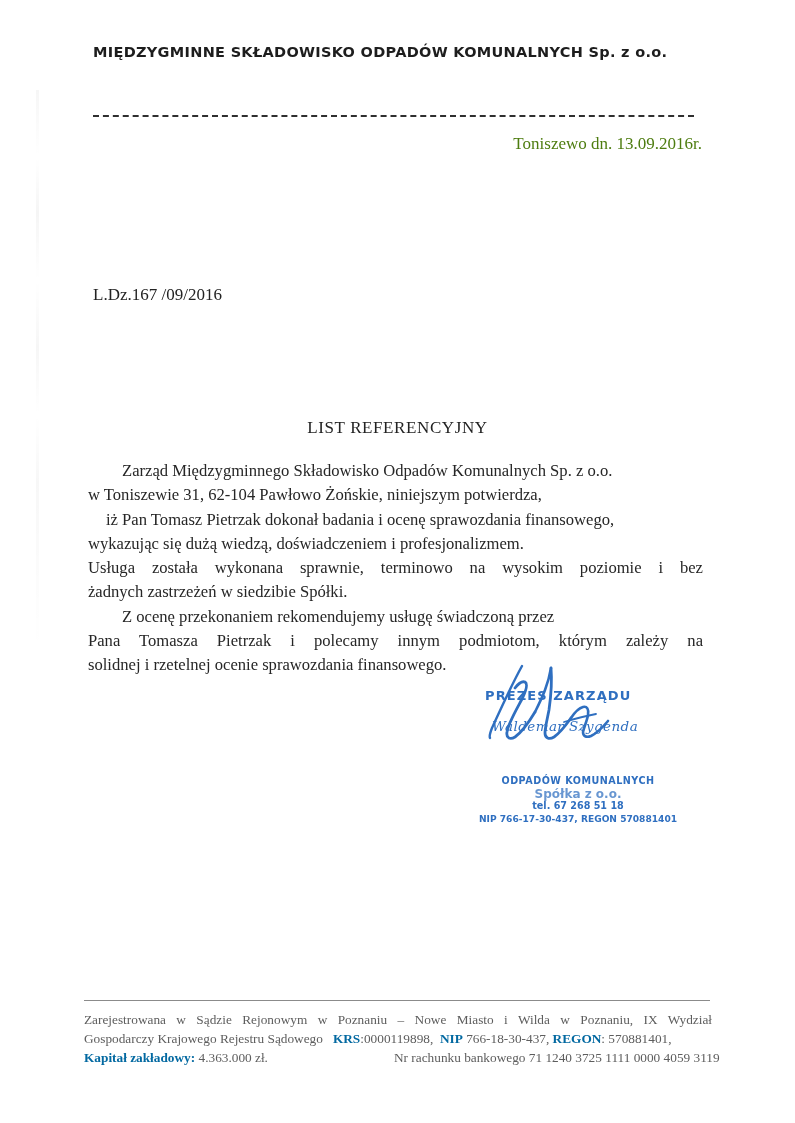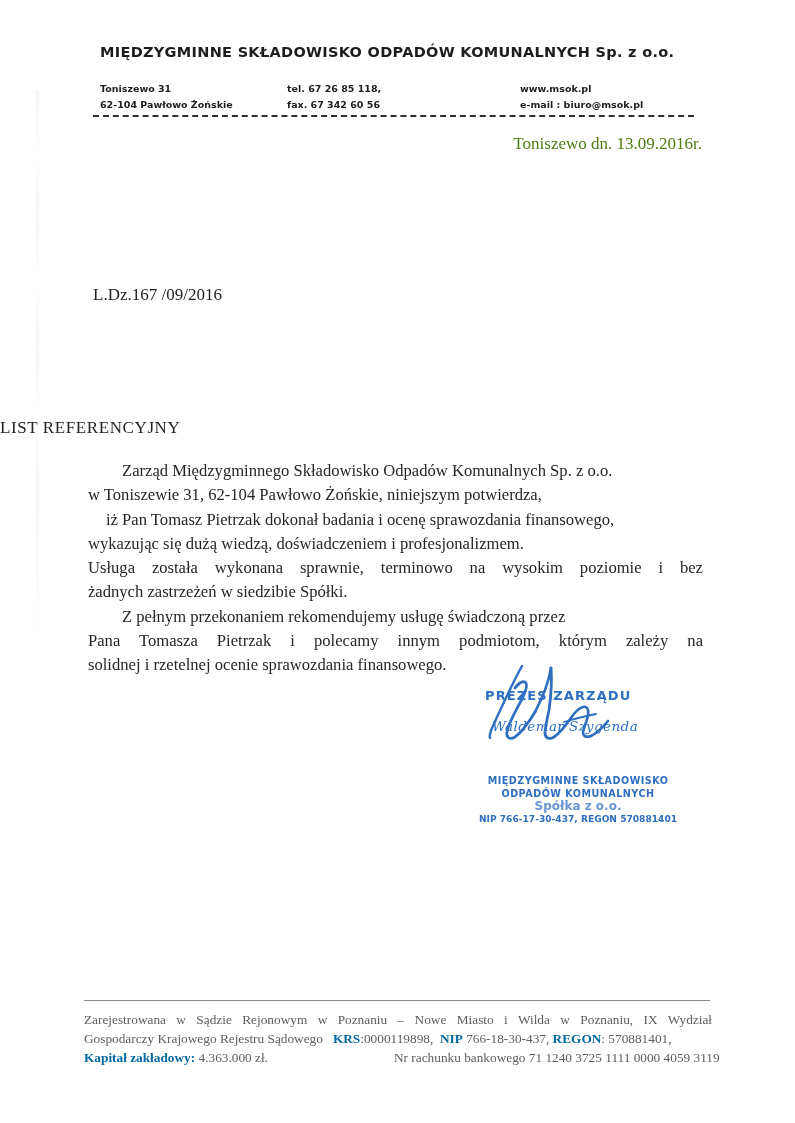--- a/index.html
+++ b/index.html
@@ -30,21 +30,20 @@
        rgba(0,0,0,0.035) 46%, rgba(0,0,0,0.0) 58%,
        rgba(0,0,0,0.03) 70%, rgba(0,0,0,0.0) 100%);
   }
 
   
   .letterhead {
     position: absolute;
     left: 93px;
     top: 44px;
     width: 615px;
-    margin-left: 7px;
   }
   .company-name {
     font-family: "DejaVu Sans", sans-serif;
     font-size: 14.5px;
     font-weight: bold;
     letter-spacing: 0.3px;
     color: #1d1d1d;
     white-space: nowrap;
   }
   .contact-row {
@@ -91,20 +90,21 @@
     color: #232323;
     white-space: nowrap;
   }
 
   
   .doc-title {
     position: absolute;
     left: 0;
     top: 418px;
     width: 795px;
+    text-align: center;
     font-size: 17px;
     letter-spacing: 0.6px;
     color: #232323;
   }
 
   
   .body-text {
     position: absolute;
     left: 88px;
     top: 459px;
@@ -231,75 +231,61 @@
 </style>
 </head>
 <body>
 
 <div class="page">
 
   <div class="scan-edge"></div>
 
   <div class="letterhead">
     <div class="company-name">MIĘDZYGMINNE SKŁADOWISKO ODPADÓW KOMUNALNYCH Sp. z o.o.</div>
-    <div class="contact-row">
-      <div class="contact-col addr">
-        <div>Toniszewo 31</div>
-        <div>62-104 Pawłowo Żońskie</div>
-      </div>
-      <div class="contact-col phone">
-        <div>tel. 67 26 85 118,</div>
-        <div>fax. 67 342 60 56</div>
-      </div>
-      <div class="contact-col web">
-        <div>www.msok.pl</div>
-        <div>e-mail : biuro@msok.pl</div>
-      </div>
-    </div>
   </div>
 
   <div class="dashed-rule"></div>
 
   <div class="date-line">Toniszewo dn. 13.09.2016r.</div>
 
   <div class="ref-number">L.Dz.167 /09/2016</div>
 
   <div class="doc-title">LIST REFERENCYJNY</div>
 
   <div class="body-text">
     <div class="ln indent">Zarząd Międzygminnego Składowisko Odpadów Komunalnych Sp. z o.o.</div>
     <div class="ln">w Toniszewie 31,  62-104 Pawłowo Żońskie,  niniejszym  potwierdza,</div>
     <div class="ln indent-sm">iż   Pan Tomasz Pietrzak dokonał badania i ocenę sprawozdania finansowego,</div>
     <div class="ln">wykazując się dużą wiedzą, doświadczeniem i profesjonalizmem.</div>
     <div class="ln justify">Usługa została wykonana sprawnie, terminowo na wysokim poziomie i bez</div>
     <div class="ln">żadnych zastrzeżeń w siedzibie Spółki.</div>
-    <div class="ln indent">Z pełnym przekonaniem rekomendujemy usługę świadczoną przez</div>
+    <div class="ln indent">Z ocenę przekonaniem rekomendujemy usługę świadczoną przez</div>
     <div class="ln justify">Pana Tomasza Pietrzak i polecamy  innym  podmiotom, którym  zależy na</div>
     <div class="ln">solidnej i rzetelnej ocenie sprawozdania finansowego.</div>
   </div>
 
   <div class="sig-block">
     <div class="sig-title">PREZES ZARZĄDU</div>
     <div class="sig-name">Waldemar Szygenda</div>
     <svg class="sig-scribble" viewBox="0 0 250 90" xmlns="http://www.w3.org/2000/svg">
       <g fill="none" stroke="#2f6fc0" stroke-linecap="round" stroke-linejoin="round">
         <path d="M70 4 C 60 22, 50 44, 40 66 C 38 71, 37 74, 38 76" stroke-width="2.4"></path>
         <path d="M63 26 C 66 22, 70 19, 73 20 C 76 22, 74 29, 70 37 C 63 50, 56 62, 55 70 C 54 76, 58 78, 63 75 C 70 70, 77 60, 83 50" stroke-width="2.8"></path>
         <path d="M83 50 C 86 44, 90 36, 93 28 C 96 20, 98 12, 99 6" stroke-width="2.6"></path>
         <path d="M99 6 C 100 18, 99 34, 97 48 C 95 58, 93 66, 93 71 C 93 76, 97 78, 102 75 C 108 71, 114 63, 119 56" stroke-width="2.8"></path>
         <path d="M119 56 C 123 50, 127 46, 131 45 C 135 44, 137 47, 136 53 C 135 59, 132 65, 131 70 C 131 74, 134 76, 139 74 C 145 71, 151 65, 156 59" stroke-width="2.6"></path>
         <path d="M112 60 C 122 57, 133 54, 144 52" stroke-width="1.8"></path>
       </g>
     </svg>
   </div>
 
   <div class="company-stamp">
-    <div class="st1">MIĘDZYGMINNE  SKŁADOWISKO</div>
     <div class="st2">ODPADÓW  KOMUNALNYCH</div>
     <div class="st3">Spółka z o.o.</div>
+    <div class="st5">tel. 67 268 51 18</div>
     <div class="st6">NIP 766-17-30-437, REGON 570881401</div>
   </div>
 
   <div class="footer-rule"></div>
   <div class="footer">
     <div class="frow spread">Zarejestrowana w Sądzie Rejonowym w Poznaniu – Nowe Miasto i Wilda w Poznaniu, IX Wydział</div>
     <div class="frow">
       <span>Gospodarczy Krajowego Rejestru Sądowego</span>
       &nbsp;&nbsp;<b>KRS</b><span>:0000119898,</span>
       &nbsp;<b>NIP</b> <span>766-18-30-437,</span>

